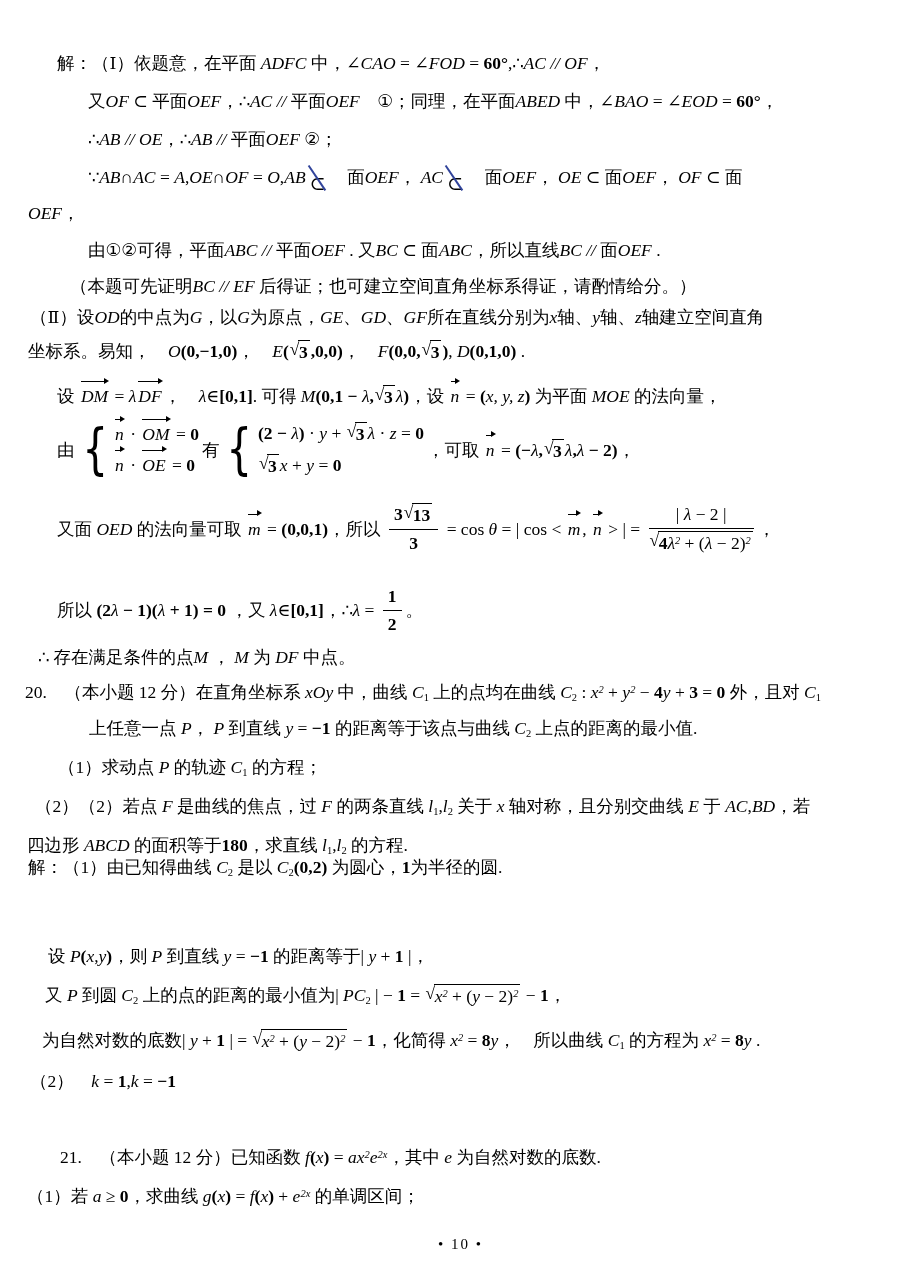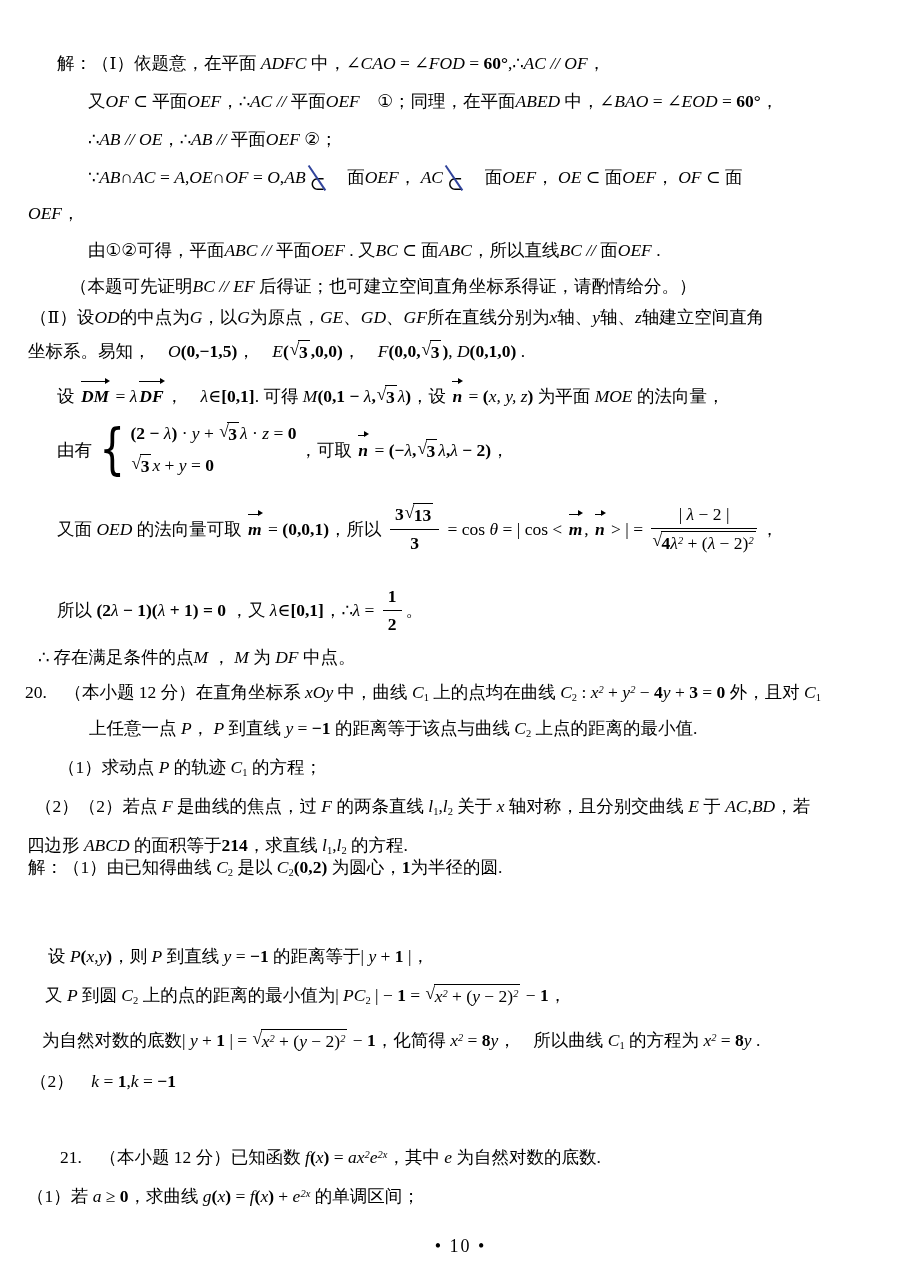--- a/index.html
+++ b/index.html
@@ -11,21 +11,21 @@
   .line{
     position:absolute;white-space:nowrap;
     font-size:17.5px;line-height:1.3;
   }
   .c{font-style:normal;}
   .m{font-style:italic;}
   .b{font-weight:bold;}
   .sub{font-size:0.6em;vertical-align:-0.3em;}
   .sup{font-size:0.6em;vertical-align:0.5em;font-style:italic;}
   
-  .vec{position:relative;display:inline-block;margin:0 2px;font-weight:bold;}
+  .vec{position:relative;display:inline-block;margin:0 2px;font-weight:normal;}
   .vec::before{content:"";position:absolute;left:0;right:4px;top:-4px;border-top:1.4px solid #000;}
   .vec::after{content:"";position:absolute;right:-1px;top:-7.5px;width:0;height:0;
     border-top:3px solid transparent;border-bottom:3px solid transparent;border-left:5.5px solid #000;}
   
   .sqrt{display:inline-flex;align-items:flex-start;white-space:nowrap;vertical-align:baseline;margin:0 1px;}
   .sqrt::before{content:"√";font-weight:bold;transform:translateY(-2px);}
   .sqrt .rad{border-top:1.5px solid #000;padding:0 2px 0 1px;margin-left:-1.5px;}
   
   .frac{display:inline-block;vertical-align:middle;text-align:center;margin:0 4px;transform:translateY(-2px);}
   .frac .num{display:block;border-bottom:1.4px solid #000;padding:0 5px 2px;}
@@ -34,43 +34,48 @@
   .sys{display:inline-flex;align-items:center;vertical-align:middle;margin:0 3px;transform:translateY(-2px);}
   .sys::before{content:"{";font-size:3.1em;font-weight:400;transform:scaleX(0.75);margin-right:1px;
     font-family:"DejaVu Sans","Liberation Sans",sans-serif;line-height:1;}
   .sys .rows{display:inline-flex;flex-direction:column;gap:8px;}
   .sys .row{display:block;}
   
   .nsub{position:relative;display:inline-block;vertical-align:-7px;margin:0 4px;}
   .nsub .sym{font-size:1.1em;}
   .nsub .slash{position:absolute;left:6px;top:-8px;width:1.7px;height:30px;background:#31449b;
     transform:rotate(-34deg);}
-  .footer{position:absolute;left:0;right:0;text-align:center;font-size:18px;letter-spacing:2px;}
+  .footer{position:absolute;left:0;right:0;text-align:center;font-size:15px;letter-spacing:2px;}
 </style>
 </head>
 <body>
 
 <div id="doc">
     <div class="line" style="left: 57px; top: 52px;"><span class="c">解：（Ⅰ）依题意，在平面 </span><span class="m">ADFC</span><span class="c"> 中，∠</span><span class="m">CAO</span><span class="c"> = ∠</span><span class="m">FOD</span><span class="c"> = </span><span class="b">60°</span><span class="c">,∴</span><span class="m">AC // OF</span><span class="c">，</span></div>
     <div class="line" style="left: 88px; top: 90px;"><span class="c">又</span><span class="m">OF</span><span class="c"> ⊂ 平面</span><span class="m">OEF</span><span class="c">，∴</span><span class="m">AC //</span><span class="c"> 平面</span><span class="m">OEF</span><span class="c">　①；同理，在平面</span><span class="m">ABED</span><span class="c"> 中，∠</span><span class="m">BAO</span><span class="c"> = ∠</span><span class="m">EOD</span><span class="c"> = </span><span class="b">60°</span><span class="c">，</span></div>
     <div class="line" style="left: 88px; top: 128px;"><span class="c">∴</span><span class="m">AB // OE</span><span class="c">，∴</span><span class="m">AB //</span><span class="c"> 平面</span><span class="m">OEF</span><span class="c">  ②；</span></div>
     <div class="line" style="left: 88px; top: 166px;"><span class="c">∵</span><span class="m">AB</span><span class="c">∩</span><span class="m">AC</span><span class="c"> = </span><span class="m">A</span><span class="c">,</span><span class="m">OE</span><span class="c">∩</span><span class="m">OF</span><span class="c"> = </span><span class="m">O</span><span class="c">,</span><span class="m">AB</span><span class="nsub"><span class="sym">⊂</span><span class="slash"></span></span><span class="c">　面</span><span class="m">OEF</span><span class="c">，  </span><span class="m">AC</span><span class="nsub"><span class="sym">⊂</span><span class="slash"></span></span><span class="c">　面</span><span class="m">OEF</span><span class="c">，  </span><span class="m">OE</span><span class="c"> ⊂ 面</span><span class="m">OEF</span><span class="c">，  </span><span class="m">OF</span><span class="c"> ⊂ 面</span></div>
     <div class="line" style="left: 28px; top: 202px;"><span class="m">OEF</span><span class="c">，</span></div>
     <div class="line" style="left: 88px; top: 239px;"><span class="c">由①②可得，平面</span><span class="m">ABC //</span><span class="c"> 平面</span><span class="m">OEF</span><span class="c"> . 又</span><span class="m">BC</span><span class="c"> ⊂ 面</span><span class="m">ABC</span><span class="c">，所以直线</span><span class="m">BC //</span><span class="c"> 面</span><span class="m">OEF</span><span class="c"> .</span></div>
     <div class="line" style="left: 70px; top: 275px;"><span class="c">（本题可先证明</span><span class="m">BC // EF</span><span class="c"> 后得证；也可建立空间直角坐标系得证，请酌情给分。）</span></div>
     <div class="line" style="left: 30px; top: 306px;"><span class="c">（Ⅱ）设</span><span class="m">OD</span><span class="c">的中点为</span><span class="m">G</span><span class="c">，以</span><span class="m">G</span><span class="c">为原点，</span><span class="m">GE</span><span class="c">、</span><span class="m">GD</span><span class="c">、</span><span class="m">GF</span><span class="c">所在直线分别为</span><span class="m">x</span><span class="c">轴、</span><span class="m">y</span><span class="c">轴、</span><span class="m">z</span><span class="c">轴建立空间直角</span></div>
-    <div class="line" style="left: 28px; top: 340px;"><span class="c">坐标系。易知，　</span><span class="m">O</span><span class="b">(0,−1,5)</span><span class="c">，　</span><span class="m">E</span><span class="b">(</span><span class="sqrt">
+    <div class="line" style="left: 28px; top: 340px;"><span class="c">坐标系。易知，　</span><span class="m">O</span><span class="b">(0,−1,0)</span><span class="c">，　</span><span class="m">E</span><span class="b">(</span><span class="sqrt">
         <span class="rad"><span class="b">3</span></span>
       </span><span class="b">,0,0)</span><span class="c">，　</span><span class="m">F</span><span class="b">(0,0,</span><span class="sqrt">
         <span class="rad"><span class="b">3</span></span>
       </span><span class="b">)</span><span class="c">, </span><span class="m">D</span><span class="b">(0,1,0)</span><span class="c"> .</span></div>
     <div class="line" style="left: 57px; top: 385px;"><span class="c">设 </span><span class="vec"><span class="m">DM</span></span><span class="c"> = </span><span class="m">λ</span><span class="vec"><span class="m">DF</span></span><span class="c">，　</span><span class="m">λ</span><span class="c">∈</span><span class="b">[0,1]</span><span class="c">. 可得 </span><span class="m">M</span><span class="b">(0,1 − </span><span class="m">λ</span><span class="b">,</span><span class="sqrt">
         <span class="rad"><span class="b">3</span></span>
       </span><span class="m">λ</span><span class="b">)</span><span class="c">，设 </span><span class="vec"><span class="m">n</span></span><span class="c"> = </span><span class="b">(</span><span class="m">x, y, z</span><span class="b">)</span><span class="c"> 为平面 </span><span class="m">MOE</span><span class="c"> 的法向量，</span></div>
-    <div class="line" style="left: 57px; top: 424px;"><span class="c">由</span><span class="c">有</span><span class="sys">
+    <div class="line" style="left: 57px; top: 424px;"><span class="c">由</span><span class="sys">
+        <span class="rows">
+          <span class="row"><span class="vec"><span class="m">n</span></span><span class="c"> · </span><span class="vec"><span class="m">OM</span></span><span class="c"> = </span><span class="b">0</span></span>
+          <span class="row"><span class="vec"><span class="m">n</span></span><span class="c"> · </span><span class="vec"><span class="m">OE</span></span><span class="c"> = </span><span class="b">0</span></span>
+        </span>
+      </span><span class="c">有</span><span class="sys">
         <span class="rows">
           <span class="row"><span class="b">(2 − </span><span class="m">λ</span><span class="b">)</span><span class="c"> · </span><span class="m">y</span><span class="c"> + </span><span class="sqrt">
               <span class="rad"><span class="b">3</span></span>
             </span><span class="m">λ</span><span class="c"> · </span><span class="m">z</span><span class="c"> = </span><span class="b">0</span></span>
           <span class="row"><span class="sqrt">
               <span class="rad"><span class="b">3</span></span>
             </span><span class="m">x</span><span class="c"> + </span><span class="m">y</span><span class="c"> = </span><span class="b">0</span></span>
         </span>
       </span><span class="c">，可取 </span><span class="vec"><span class="m">n</span></span><span class="c"> = </span><span class="b">(−</span><span class="m">λ</span><span class="b">,</span><span class="sqrt">
         <span class="rad"><span class="b">3</span></span>
@@ -79,21 +84,21 @@
             <span class="rad"><span class="b">13</span></span>
           </span></span><span class="den"><span class="b">3</span></span></span><span class="c"> = cos </span><span class="m">θ</span><span class="c"> = | cos &lt; </span><span class="vec"><span class="m">m</span></span><span class="c">, </span><span class="vec"><span class="m">n</span></span><span class="c"> &gt; | = </span><span class="frac"><span class="num"><span class="c">| </span><span class="m">λ</span><span class="c"> − 2 |</span></span><span class="den"><span class="sqrt">
             <span class="rad"><span class="b">4</span><span class="m">λ</span><span class="sup">2</span><span class="c"> + (</span><span class="m">λ</span><span class="c"> − 2)</span><span class="sup">2</span></span>
           </span></span></span><span class="c">，</span></div>
     <div class="line" style="left: 57px; top: 587px;"><span class="c">所以 </span><span class="b">(2</span><span class="m">λ</span><span class="b"> − 1)(</span><span class="m">λ</span><span class="b"> + 1) = 0</span><span class="c"> ，又 </span><span class="m">λ</span><span class="c">∈</span><span class="b">[0,1]</span><span class="c">，∴</span><span class="m">λ</span><span class="c"> = </span><span class="frac"><span class="num"><span class="b">1</span></span><span class="den"><span class="b">2</span></span></span><span class="c">。</span></div>
     <div class="line" style="left: 38px; top: 646px;"><span class="c">∴ 存在满足条件的点</span><span class="m">M</span><span class="c"> ， </span><span class="m">M</span><span class="c"> 为 </span><span class="m">DF</span><span class="c"> 中点。</span></div>
     <div class="line" style="left: 25px; top: 681px;"><span class="c">20.　（本小题 12 分）在直角坐标系 </span><span class="m">xOy</span><span class="c"> 中，曲线 </span><span class="m">C</span><span class="sub">1</span><span class="c"> 上的点均在曲线 </span><span class="m">C</span><span class="sub">2</span><span class="c"> : </span><span class="m">x</span><span class="sup">2</span><span class="c"> + </span><span class="m">y</span><span class="sup">2</span><span class="c"> − </span><span class="b">4</span><span class="m">y</span><span class="c"> + </span><span class="b">3</span><span class="c"> = </span><span class="b">0</span><span class="c"> 外，且对 </span><span class="m">C</span><span class="sub">1</span></div>
     <div class="line" style="left: 57px; top: 717px; margin-left: 32px;"><span class="c">上任意一点 </span><span class="m">P</span><span class="c">， </span><span class="m">P</span><span class="c"> 到直线 </span><span class="m">y</span><span class="c"> = </span><span class="b">−1</span><span class="c"> 的距离等于该点与曲线 </span><span class="m">C</span><span class="sub">2</span><span class="c"> 上点的距离的最小值.</span></div>
     <div class="line" style="left: 58px; top: 756px;"><span class="c">（1）求动点 </span><span class="m">P</span><span class="c"> 的轨迹 </span><span class="m">C</span><span class="sub">1</span><span class="c"> 的方程；</span></div>
     <div class="line" style="left: 35px; top: 795px;"><span class="c">（2）（2）若点 </span><span class="m">F</span><span class="c"> 是曲线的焦点，过 </span><span class="m">F</span><span class="c"> 的两条直线 </span><span class="m">l</span><span class="sub">1</span><span class="c">,</span><span class="m">l</span><span class="sub">2</span><span class="c"> 关于 </span><span class="m">x</span><span class="c"> 轴对称，且分别交曲线 </span><span class="m">E</span><span class="c"> 于 </span><span class="m">AC</span><span class="c">,</span><span class="m">BD</span><span class="c">，若</span></div>
-    <div class="line" style="left: 27px; top: 834px;"><span class="c">四边形 </span><span class="m">ABCD</span><span class="c"> 的面积等于</span><span class="b">214</span><span class="c">，求直线 </span><span class="m">l</span><span class="sub">1</span><span class="c">,</span><span class="m">l</span><span class="sub">2</span><span class="c"> 的方程.</span></div>
+    <div class="line" style="left: 27px; top: 834px;"><span class="c">四边形 </span><span class="m">ABCD</span><span class="c"> 的面积等于</span><span class="b">180</span><span class="c">，求直线 </span><span class="m">l</span><span class="sub">1</span><span class="c">,</span><span class="m">l</span><span class="sub">2</span><span class="c"> 的方程.</span></div>
     <div class="line" style="left: 28px; top: 856px;"><span class="c">解：（1）由已知得曲线 </span><span class="m">C</span><span class="sub">2</span><span class="c"> 是以 </span><span class="m">C</span><span class="sub">2</span><span class="b">(0,2)</span><span class="c"> 为圆心，</span><span class="b">1</span><span class="c">为半径的圆.</span></div>
     <div class="line" style="left: 48px; top: 945px;"><span class="c">设 </span><span class="m">P</span><span class="b">(</span><span class="m">x</span><span class="c">,</span><span class="m">y</span><span class="b">)</span><span class="c">，则 </span><span class="m">P</span><span class="c"> 到直线 </span><span class="m">y</span><span class="c"> = </span><span class="b">−1</span><span class="c"> 的距离等于</span><span class="c">| </span><span class="m">y</span><span class="c"> + </span><span class="b">1</span><span class="c"> |</span><span class="c">，</span></div>
     <div class="line" style="left: 45px; top: 984px;"><span class="c">又 </span><span class="m">P</span><span class="c"> 到圆 </span><span class="m">C</span><span class="sub">2</span><span class="c"> 上的点的距离的最小值为</span><span class="c">| </span><span class="m">PC</span><span class="sub">2</span><span class="c"> |</span><span class="c"> − </span><span class="b">1</span><span class="c"> = </span><span class="sqrt">
         <span class="rad"><span class="m">x</span><span class="sup">2</span><span class="c"> + (</span><span class="m">y</span><span class="c"> − 2)</span><span class="sup">2</span></span>
       </span><span class="c"> − </span><span class="b">1</span><span class="c">，</span></div>
     <div class="line" style="left: 42px; top: 1029px;"><span class="c">为自然对数的底数</span><span class="c">| </span><span class="m">y</span><span class="c"> + </span><span class="b">1</span><span class="c"> |</span><span class="c"> = </span><span class="sqrt">
         <span class="rad"><span class="m">x</span><span class="sup">2</span><span class="c"> + (</span><span class="m">y</span><span class="c"> − 2)</span><span class="sup">2</span></span>
       </span><span class="c"> − </span><span class="b">1</span><span class="c">，化简得 </span><span class="m">x</span><span class="sup">2</span><span class="c"> = </span><span class="b">8</span><span class="m">y</span><span class="c">，　所以曲线 </span><span class="m">C</span><span class="sub">1</span><span class="c"> 的方程为 </span><span class="m">x</span><span class="sup">2</span><span class="c"> = </span><span class="b">8</span><span class="m">y</span><span class="c"> .</span></div>
     <div class="line" style="left: 30px; top: 1070px;"><span class="c">（2）　</span><span class="m">k</span><span class="c"> = </span><span class="b">1</span><span class="c">,</span><span class="m">k</span><span class="c"> = </span><span class="b">−1</span></div>
     <div class="line" style="left: 60px; top: 1146px;"><span class="c">21.　（本小题 12 分）已知函数 </span><span class="m">f</span><span class="b">(</span><span class="m">x</span><span class="b">)</span><span class="c"> = </span><span class="m">ax</span><span class="sup">2</span><span class="m">e</span><span class="sup">2x</span><span class="c">，其中 </span><span class="m">e</span><span class="c"> 为自然对数的底数.</span></div>

